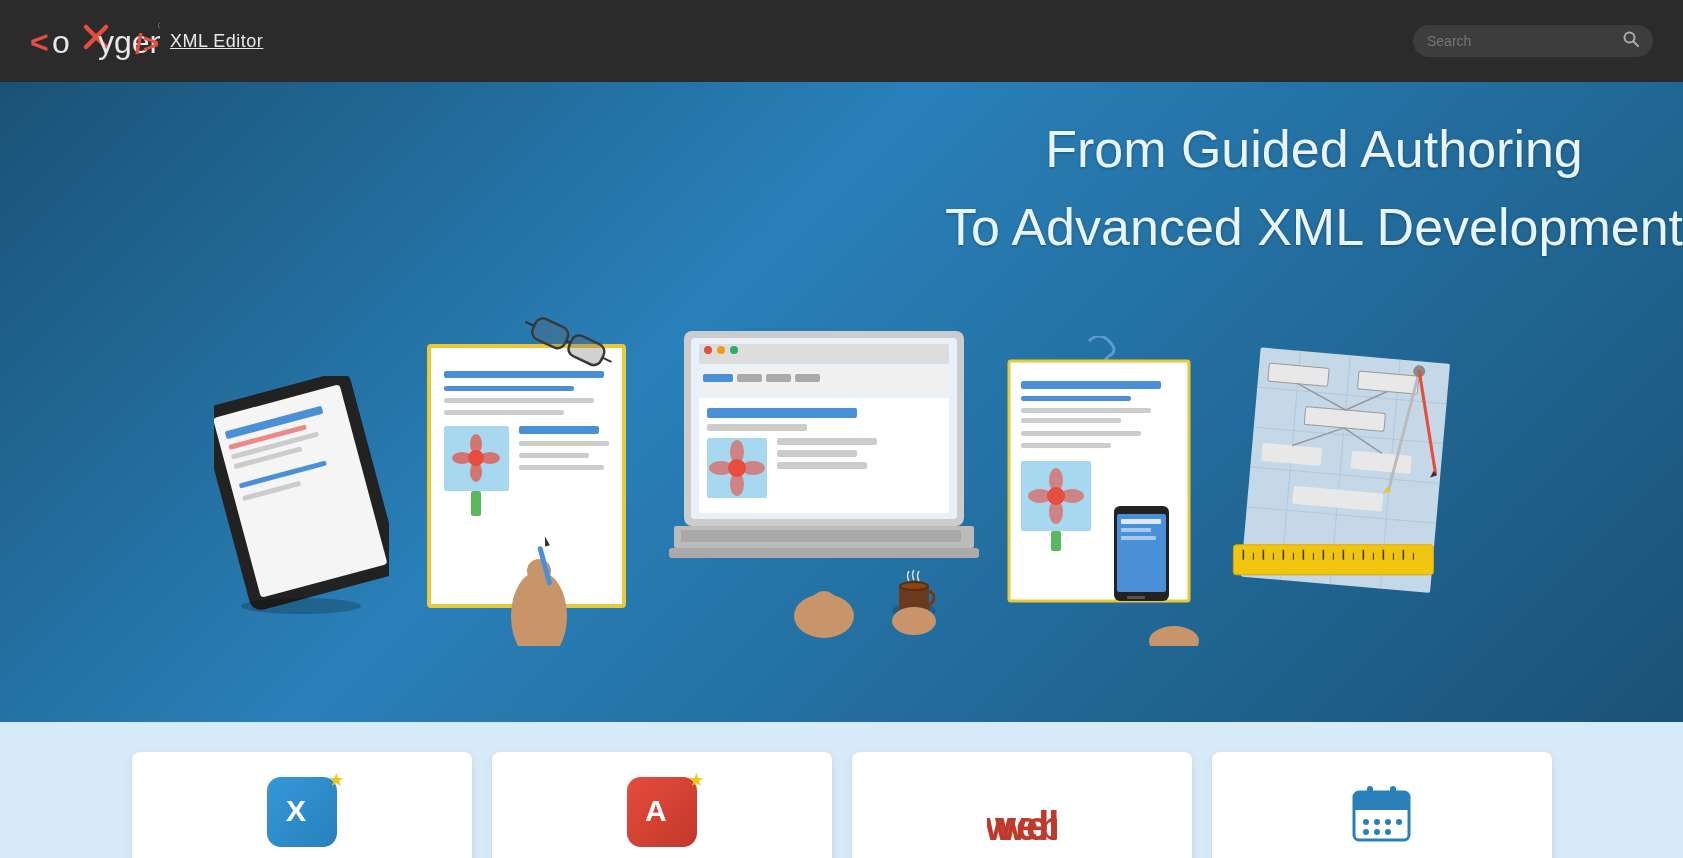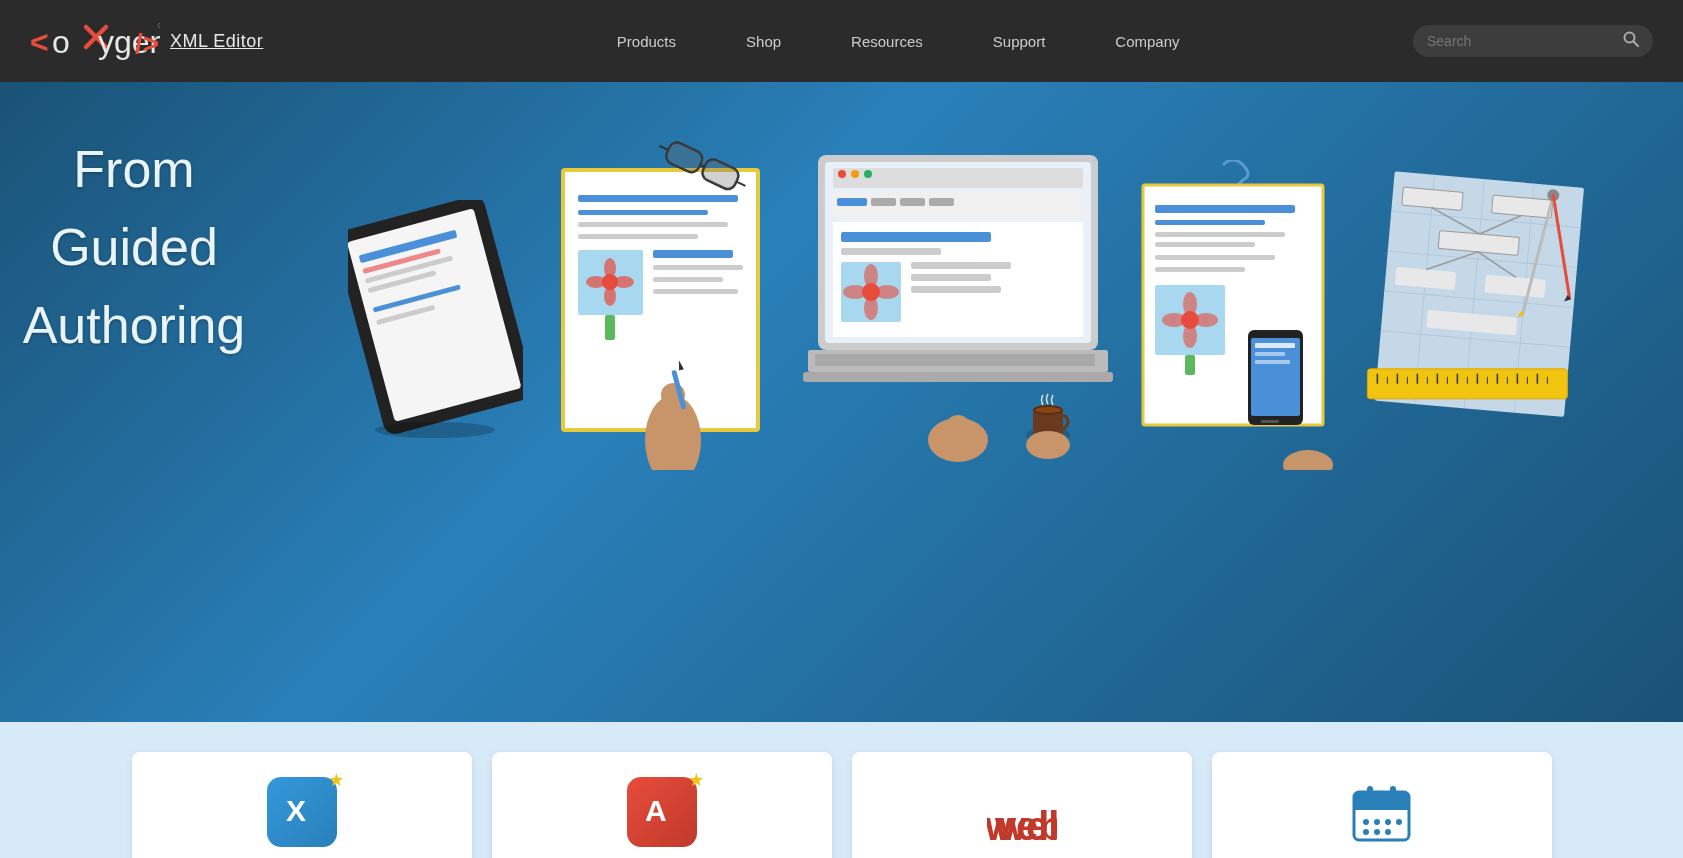--- a/index.html
+++ b/index.html
@@ -66,23 +66,23 @@
       cursor: pointer;
       color: #aaa;
       font-size: 16px;
     }
 
     
     .hero {
       background: linear-gradient(135deg, #1a5276 0%, #2980b9 40%, #1a5276 100%);
       min-height: 640px;
       display: flex;
-      flex-direction: row;
-      align-items: flex-start;
-      padding-top: 48px;
+      flex-direction: column;
+      align-items: flex-end;
+      padding-top: 28px;
       position: relative;
       overflow: hidden;
     }
     .hero-title {
       color: #e8f4f8;
       font-size: 52px;
       font-weight: 300;
       text-align: center;
       line-height: 1.5;
       margin-bottom: 40px;
@@ -190,43 +190,36 @@
 
       <text x="68" y="36" font-size="32" font-weight="300" fill="#e8e8e8" font-family="Arial">ygen</text>
 
       <text x="105" y="36" font-size="28" font-weight="700" fill="#e74c3c" font-family="Arial">/&gt;</text>
 
       <text x="128" y="12" font-size="9" fill="#aaa" font-family="Arial">®</text>
     </svg>
     <span class="logo-text">XML Editor</span>
   </div>
 
-  <div class="nav-links">
-    <a class="nav-link">Products</a>
-    <a class="nav-link">Shop</a>
-    <a class="nav-link">Resources</a>
-    <a class="nav-link">Support</a>
-    <a class="nav-link">Company</a>
-  </div>
 
   <div class="search-container">
     <input class="search-input" type="text" placeholder="Search" style="">
     <button class="search-icon-btn">
       <svg width="16" height="16" viewBox="0 0 16 16" fill="none">
         <circle cx="6.5" cy="6.5" r="5" stroke="#aaa" stroke-width="2"></circle>
         <line x1="10.5" y1="10.5" x2="15" y2="15" stroke="#aaa" stroke-width="2" stroke-linecap="round"></line>
       </svg>
     </button>
   </div>
 </nav>
 
 <section class="hero">
   <h1 class="hero-title">
     <span>From Guided Authoring</span><br>
-    <br>
+    <span>To Advanced XML Development</span><br>
   </h1>
 
   <div class="hero-illustrations">
 
     <div class="illus-item" style="margin-bottom:30px;">
       <svg width="175" height="240" viewBox="0 0 175 240">
 
         <rect x="10" y="10" width="155" height="210" rx="12" ry="12" fill="#222" transform="rotate(-15,87,120)"></rect>
         <rect x="22" y="22" width="131" height="186" rx="4" ry="4" fill="#f5f5f5" transform="rotate(-15,87,120)"></rect>
 

